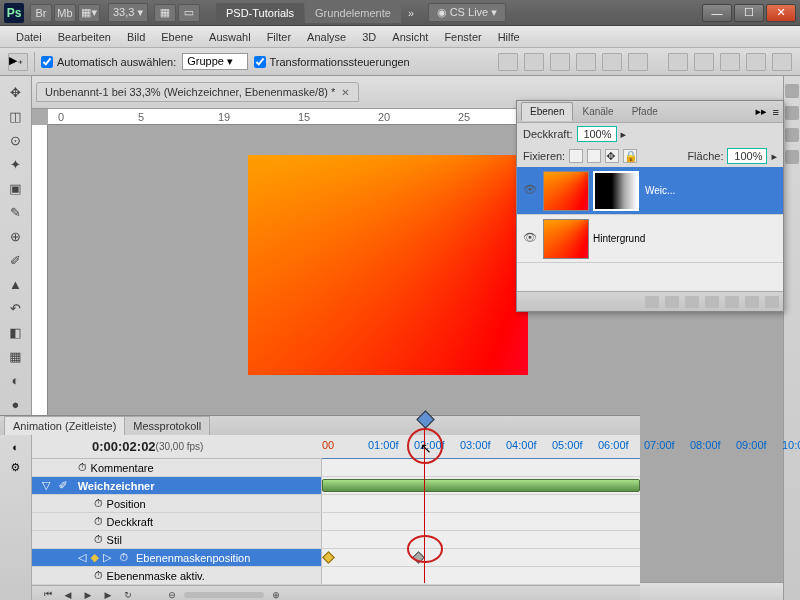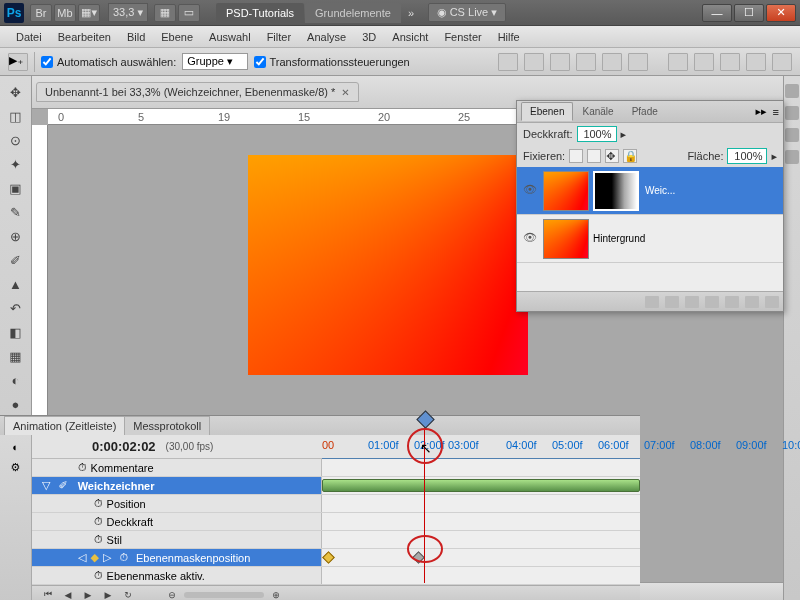--- a/index.html
+++ b/index.html
@@ -1,18 +1,18 @@
 <!DOCTYPE html>
 <html><head>
 <meta charset="utf-8">
 <style>
 *{margin:0;padding:0;box-sizing:border-box;font-family:Tahoma,Arial,sans-serif;font-size:11px;user-select:none}
 body{background:#888;width:800px;height:600px;overflow:hidden;position:relative}
 .titlebar{height:26px;background:linear-gradient(#6b6b6b,#595959);display:flex;align-items:center;padding:0 4px;border-bottom:1px solid #444}
-.ps-icon{width:20px;height:20px;background:#0a1b3d;color:#0ea5e9;font-weight:bold;font-size:12px;display:flex;align-items:center;justify-content:center;border-radius:2px;margin-right:6px}
+.ps-icon{width:20px;height:20px;background:#0a1b3d;color:#86efac;font-weight:bold;font-size:12px;display:flex;align-items:center;justify-content:center;border-radius:2px;margin-right:6px}
 .tb-btn{width:22px;height:18px;background:#757575;margin-right:2px;display:flex;align-items:center;justify-content:center;font-size:11px;color:#ddd;border:1px solid #585858;border-radius:2px}
 .zoom-sel{background:#757575;color:#ddd;padding:2px 4px;border:1px solid #585858;margin:0 6px}
 .tb-tab{background:#303030;color:#ccc;padding:4px 10px;margin-right:1px;border-radius:2px 2px 0 0}
 .tb-tab.active{background:#5a5a5a;color:#fff}
 .cslive{background:#757575;color:#ddd;padding:2px 8px;border:1px solid #585858;border-radius:2px;margin-left:8px}
 .winctrl{margin-left:auto;display:flex;gap:2px}
 .wc{width:30px;height:18px;background:linear-gradient(#888,#666);border:1px solid #444;border-radius:2px;display:flex;align-items:center;justify-content:center;color:#fff;font-size:11px}
 .wc.close{background:linear-gradient(#e07050,#c84020)}
 .menubar{height:22px;background:linear-gradient(#e8e8e8,#d4d4d4);display:flex;align-items:center;padding:0 8px;border-bottom:1px solid #b0b0b0}
 .menu{padding:3px 8px;color:#333}
@@ -58,21 +58,21 @@
 .lp-foot{height:20px;background:linear-gradient(#d4d4d4,#c4c4c4);display:flex;align-items:center;justify-content:flex-end;padding:0 4px;gap:6px;border-top:1px solid #aaa}
 .lp-fi{width:14px;height:12px;background:#bbb;border-radius:1px}
 
 .anim-panel{position:absolute;left:0;bottom:0;width:640px;height:185px;background:#e4e4e4;border-top:1px solid #888;display:flex;flex-direction:column}
 .ap-tabs{height:20px;background:linear-gradient(#d4d4d4,#c8c8c8);display:flex;align-items:center;padding:0 4px;font-size:10px}
 .ap-tab{padding:3px 8px;background:#e4e4e4;border:1px solid #aaa;border-bottom:none;margin-right:-1px;color:#333}
 .ap-body{flex:1;display:flex}
 .ap-left{width:32px;background:linear-gradient(#d8d8d8,#c8c8c8);border-right:1px solid #aaa;display:flex;flex-direction:column;align-items:center;padding:6px 0;gap:8px}
 .ap-main{flex:1;display:flex;flex-direction:column}
 .ap-header{height:24px;display:flex;align-items:center;border-bottom:1px solid #bbb}
-.ap-time{width:290px;padding-left:60px;display:flex;align-items:center;gap:10px}
+.ap-time{width:290px;padding-left:60px;display:flex;align-items:center;}
 .tc{font-weight:bold;font-size:13px;color:#222}
 .fps{font-size:10px;color:#555}
 .ap-ruler{flex:1;position:relative;height:24px;font-size:9px}
 .ap-ruler .tick{position:absolute;top:4px;color:#0066cc}
 .ap-ruler .tick.zero{color:#cc3300}
 .ap-scrubber{position:absolute;left:0;right:0;top:23px;height:8px;background:linear-gradient(#a0c8f0,#6090d0);border:1px solid #5080b0}
 .playhead{position:absolute;top:-3px;width:1px;height:170px;background:#cc0000;left:424px}
 .playhead::before{content:"";position:absolute;top:0;left:-5px;width:11px;height:11px;background:#6090d0;border:1px solid #333;transform:rotate(45deg)}
 .ap-tracks{flex:1;overflow:hidden;position:relative}
 .track{height:18px;display:flex;align-items:center;border-bottom:1px solid #d0d0d0;font-size:10px}
@@ -282,21 +282,21 @@
     <div class="ap-main">
       <div class="ap-header">
         <div class="ap-time">
           <span class="tc">0:00:02:02</span>
           <span class="fps">(30,00 fps)</span>
         </div>
         <div class="ap-ruler">
           <span class="tick zero" style="left:0px">00</span>
           <span class="tick" style="left:46px">01:00f</span>
           <span class="tick" style="left:92px">02:00f</span>
-          <span class="tick" style="left:126px">03:00f</span>
+          <span class="tick" style="left:138px">03:00f</span>
           <span class="tick" style="left:184px">04:00f</span>
           <span class="tick" style="left:230px">05:00f</span>
           <span class="tick" style="left:276px">06:00f</span>
           <span class="tick" style="left:322px">07:00f</span>
           <span class="tick" style="left:368px">08:00f</span>
           <span class="tick" style="left:414px">09:00f</span>
           <span class="tick" style="left:460px">10:0</span>
           <div class="ap-scrubber"></div>
         </div>
       </div>

